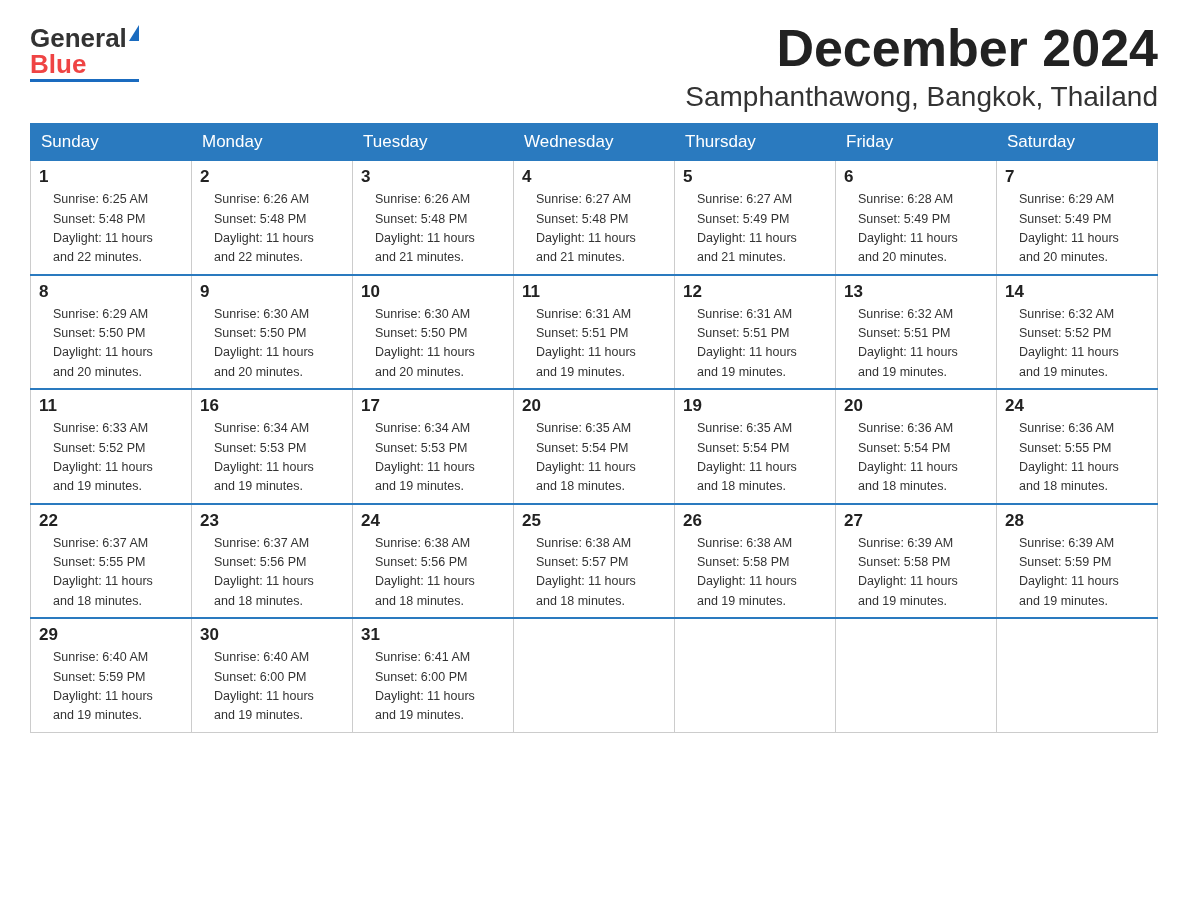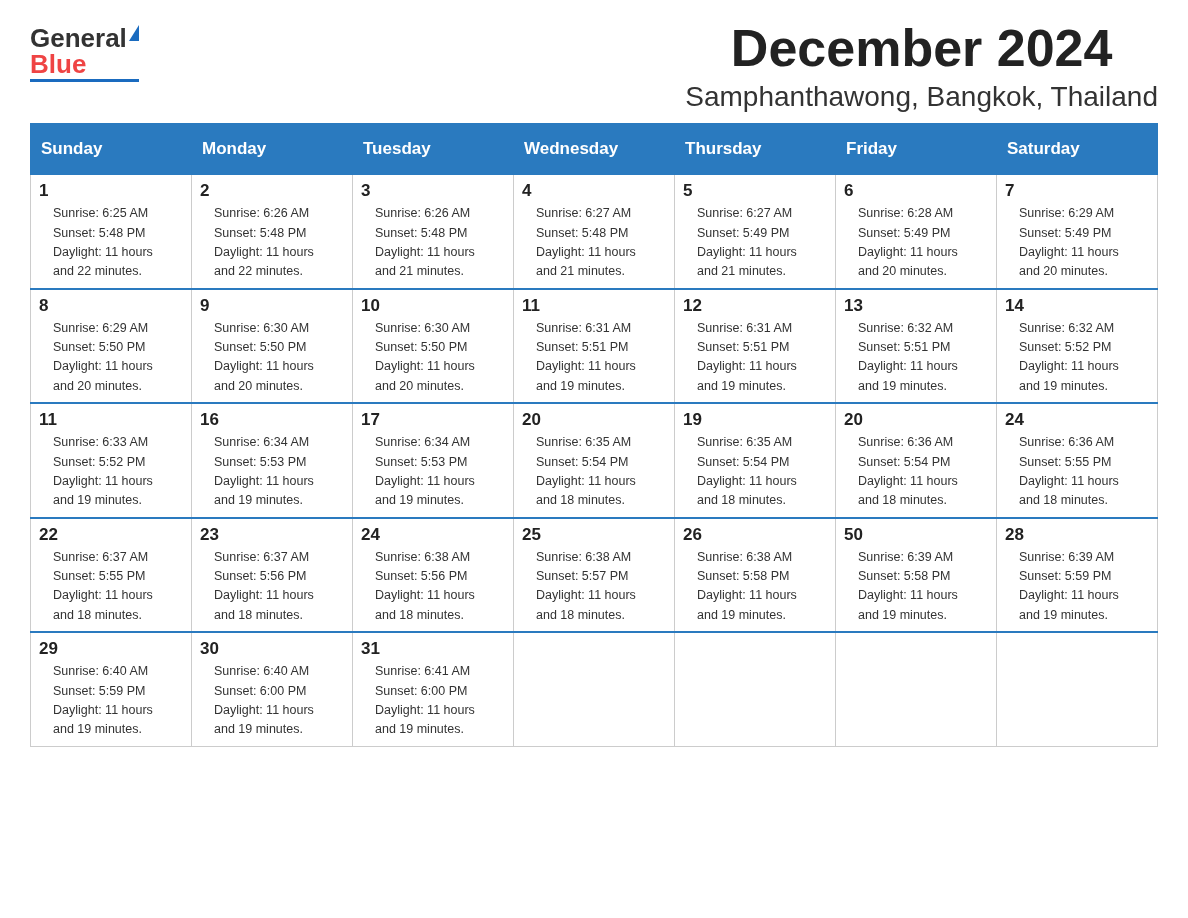--- a/index.html
+++ b/index.html
@@ -43,21 +43,21 @@
       vertical-align: middle;
       margin-bottom: 4px;
     }
     .logo-line {
       width: 100%;
       height: 3px;
       background: #1a6bbf;
       margin-top: 2px;
     }
     .title-block {
-      text-align: center;
+      text-align: right;
     }
     .month-title {
       font-size: 52px;
       font-weight: bold;
       color: #222;
       line-height: 1.1;
     }
     .location {
       font-size: 28px;
       color: #333;
@@ -65,22 +65,22 @@
     }
     .calendar {
       width: 100%;
       border-collapse: collapse;
       margin-top: 8px;
     }
     .calendar th {
       background: #2a7abf;
       color: #fff;
       font-size: 17px;
-      font-weight: bold;
-      padding: 15px 10px;
+      font-weight: normal;
+      padding: 8px 10px;
       text-align: left;
       border: 1px solid #2a7abf;
     }
     .calendar td {
       border: 1px solid #ccc;
       vertical-align: top;
       padding: 6px 8px;
       width: 14.28%;
       min-height: 100px;
     }
@@ -242,21 +242,21 @@
         </td>
         <td>
           <span class="day-number">25</span>
           <div class="day-info">Sunrise: 6:38 AM<br>Sunset: 5:57 PM<br>Daylight: 11 hours<br>and 18 minutes.</div>
         </td>
         <td>
           <span class="day-number">26</span>
           <div class="day-info">Sunrise: 6:38 AM<br>Sunset: 5:58 PM<br>Daylight: 11 hours<br>and 19 minutes.</div>
         </td>
         <td>
-          <span class="day-number">50</span>
+          <span class="day-number">27</span>
           <div class="day-info">Sunrise: 6:39 AM<br>Sunset: 5:58 PM<br>Daylight: 11 hours<br>and 19 minutes.</div>
         </td>
         <td>
           <span class="day-number">28</span>
           <div class="day-info">Sunrise: 6:39 AM<br>Sunset: 5:59 PM<br>Daylight: 11 hours<br>and 19 minutes.</div>
         </td>
       </tr>
       <tr class="row-divider">
         <td>
           <span class="day-number">29</span>

